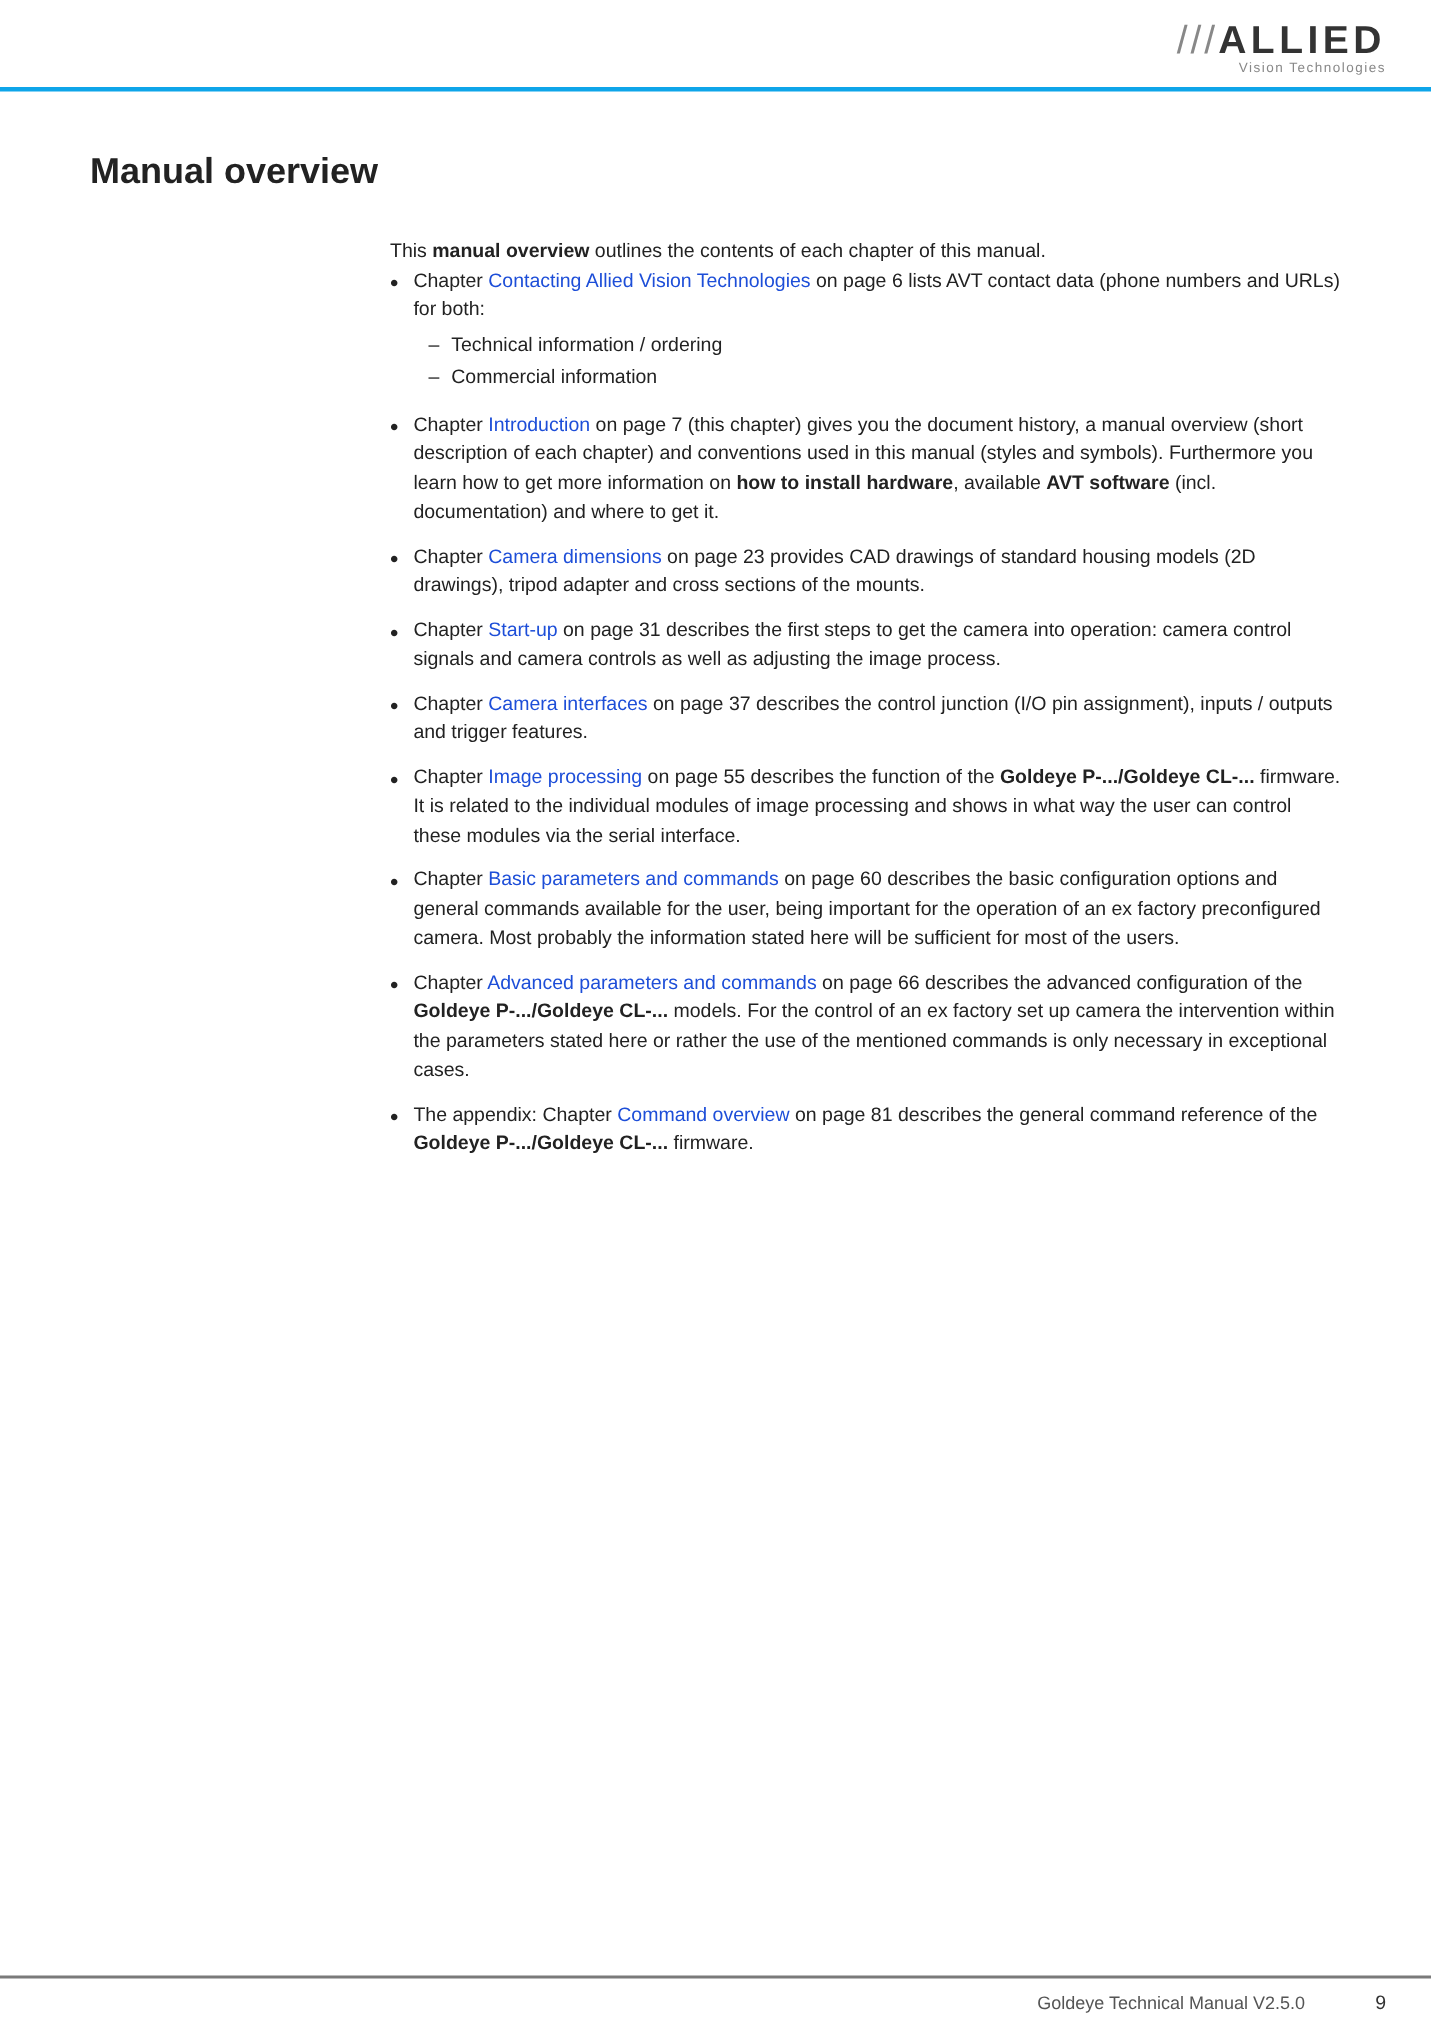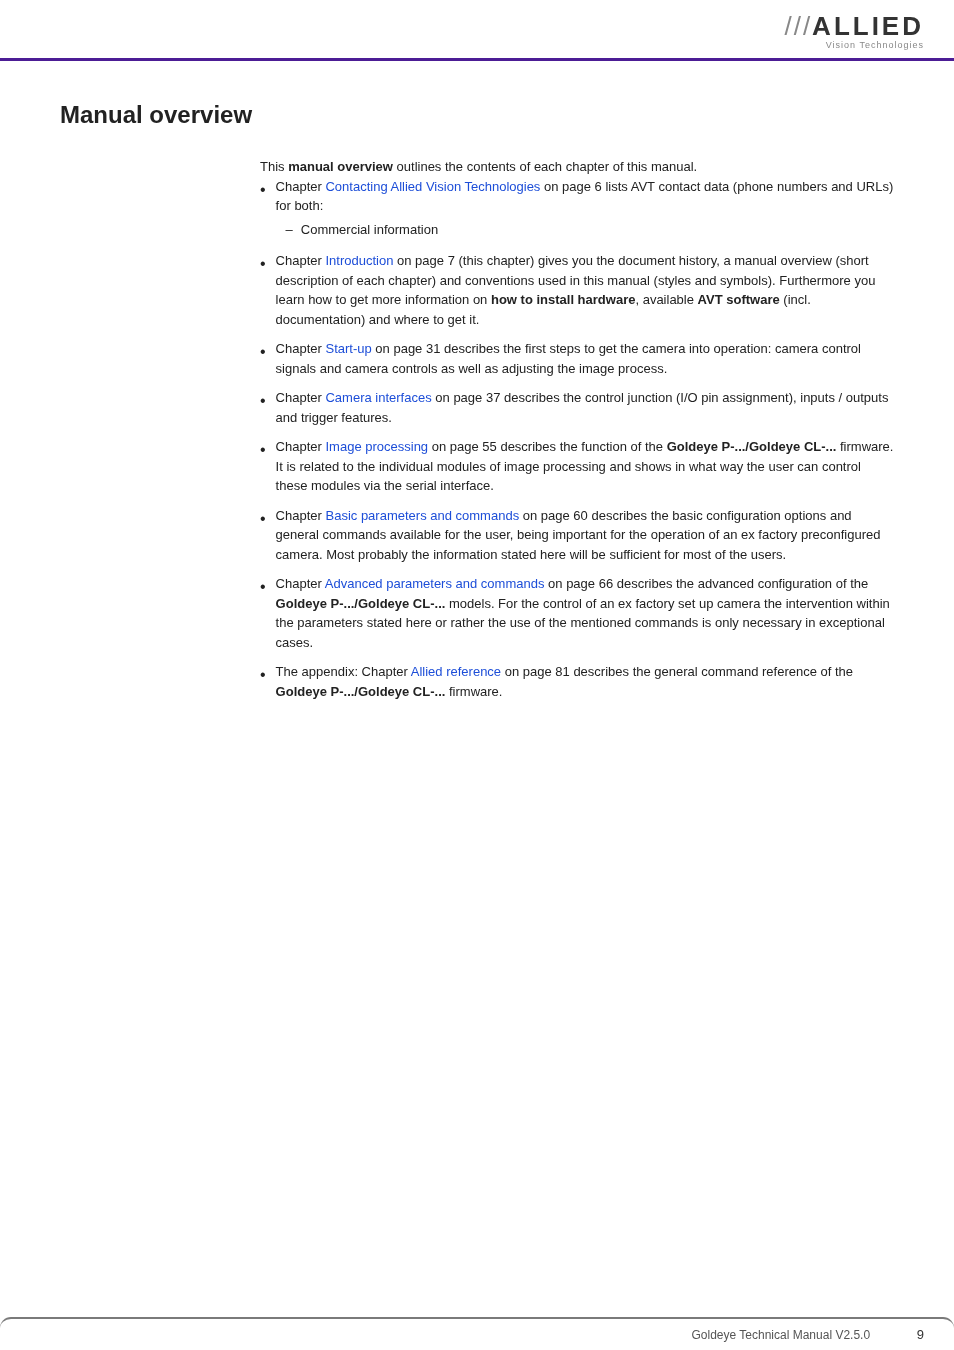--- a/index.html
+++ b/index.html
@@ -13,21 +13,21 @@
       color: #222222;
       position: relative;
     }
 
     
     .header {
       display: flex;
       justify-content: flex-end;
       align-items: center;
       padding: 12px 30px 8px 30px;
-      border-bottom: 3px solid #4c1d95;
+      border-bottom: 3px solid #0ea5e9;
     }
 
     .logo-area {
       display: flex;
       flex-direction: column;
       align-items: flex-end;
     }
 
     .logo-text {
       font-size: 28px;
@@ -120,21 +120,20 @@
       bottom: 0;
       left: 0;
       right: 0;
       border-top: 2px solid #7a7a7a;
       padding: 8px 30px;
       display: flex;
       justify-content: space-between;
       align-items: flex-end;
       font-size: 12px;
       color: #555;
-      border-radius: 11px;
     }
 
     .footer-left {
       flex: 1;
     }
 
     .footer-right {
       text-align: right;
     }
 
@@ -163,34 +162,42 @@
     This <strong>manual overview</strong> outlines the contents of each chapter of this manual.
   </p>
 
   <ul class="bullet-list">
 
     <li>
       <div class="text">
         Chapter <a class="chapter-link" href="#">Contacting Allied Vision Technologies</a> on page 6 lists AVT contact data (phone numbers and URLs) for both:
         <ul class="sub-list">
           <li>
+              <span>Technical information / ordering</span>
+            </li>
+          <li>
               <span>Commercial information</span>
             </li>
         </ul>
       </div>
     </li>
 
     <li>
       <div class="text">
         Chapter <a class="chapter-link" href="#">Introduction</a> on page 7 (this chapter) gives you the document history, a manual overview (short description of each chapter) and conventions used in this manual (styles and symbols). Furthermore you learn how to get more information on <strong>how to install hardware</strong>, available <strong>AVT software</strong> (incl. documentation) and where to get it.
       </div>
     </li>
 
 
 
+    <li>
+      <div class="text">
+        Chapter <a class="chapter-link" href="#">Camera dimensions</a> on page 23 provides CAD drawings of standard housing models (2D drawings), tripod adapter and cross sections of the mounts.
+      </div>
+    </li>
 
     <li>
       <div class="text">
         Chapter <a class="chapter-link" href="#">Start-up</a> on page 31 describes the first steps to get the camera into operation: camera control signals and camera controls as well as adjusting the image process.
       </div>
     </li>
 
     <li>
       <div class="text">
         Chapter <a class="chapter-link" href="#">Camera interfaces</a> on page 37 describes the control junction (I/O pin assignment), inputs / outputs and trigger features.
@@ -210,21 +217,21 @@
     </li>
 
     <li>
       <div class="text">
         Chapter <a class="chapter-link" href="#">Advanced parameters and commands</a> on page 66 describes the advanced configuration of the <strong>Goldeye P-.../Goldeye CL-...</strong> models. For the control of an ex factory set up camera the intervention within the parameters stated here or rather the use of the mentioned commands is only necessary in exceptional cases.
       </div>
     </li>
 
     <li>
       <div class="text">
-        The appendix: Chapter <a class="chapter-link" href="#">Allied reference</a> on page 81 describes the general command reference of the <strong>Goldeye P-.../Goldeye CL-...</strong> firmware.
+        The appendix: Chapter <a class="chapter-link" href="#">Command overview</a> on page 81 describes the general command reference of the <strong>Goldeye P-.../Goldeye CL-...</strong> firmware.
       </div>
     </li>
 
 
   </ul>
 
 </div>
 
 <div class="footer">
   <div class="footer-left"></div>

